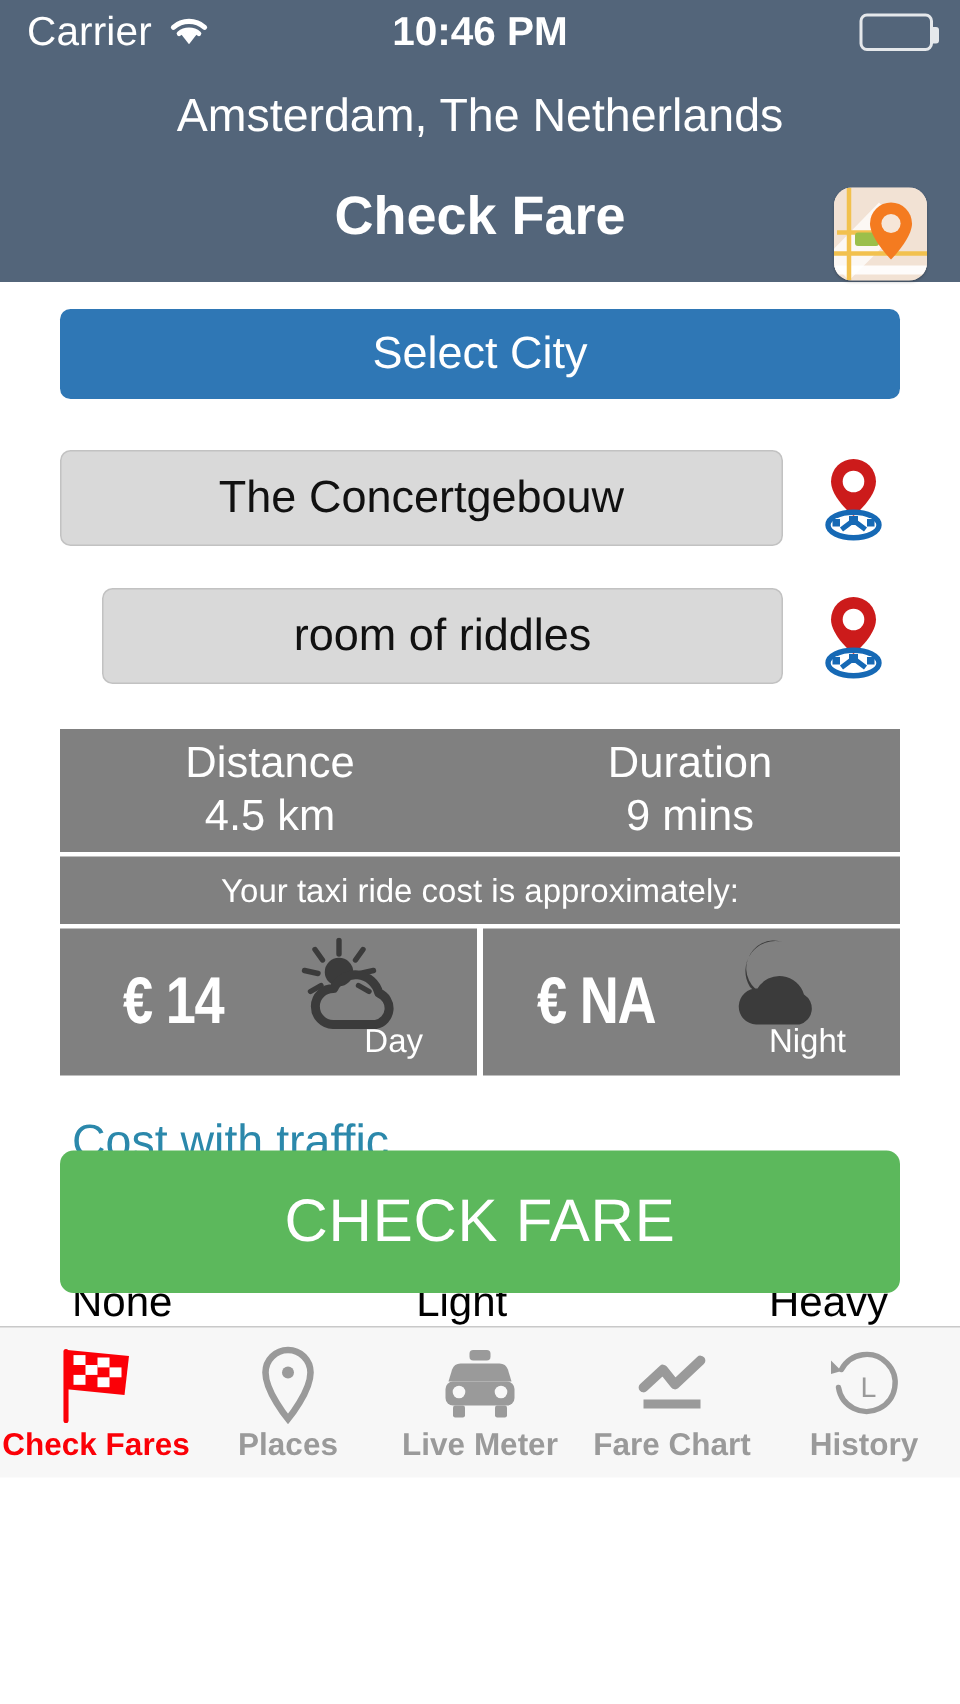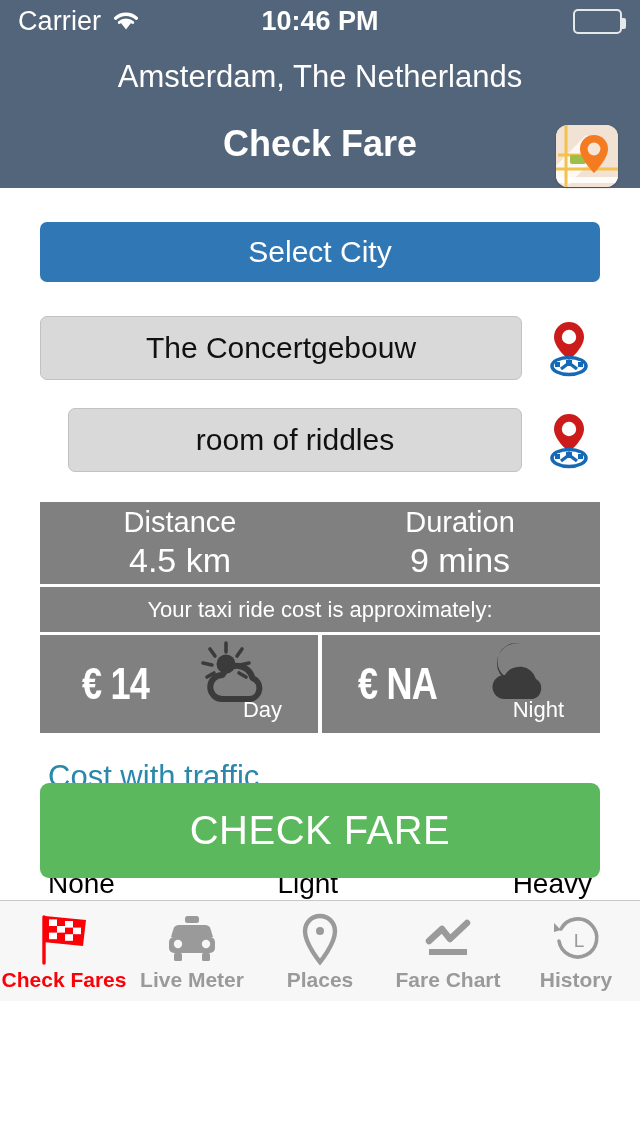--- a/index.html
+++ b/index.html
@@ -79,21 +79,21 @@
     border-radius:12px;
     overflow:hidden;
     background:#efe3d8;
     box-shadow:0 1px 2px rgba(0,0,0,.25);
   }
 
   
   .content{ flex:1 1 auto; position:relative; padding:0 40px; }
 
   .select-city{
-    margin-top:34px;
+    margin-top:18px;
     height:60px;
     background:#2f77b5;
     border-radius:7px;
     color:#ffffff;
     font-size:30px;
     display:flex; align-items:center; justify-content:center;
     cursor:pointer;
     border:none;
     width:100%;
     font-family:"Liberation Sans", sans-serif;
@@ -134,21 +134,21 @@
     height:82px;
     display:flex;
   }
   .dd-col{
     flex:1 1 50%;
     display:flex; flex-direction:column;
     align-items:center; justify-content:center;
     gap:2px;
   }
   .dd-label{ font-size:29px; line-height:1.15; }
-  .dd-value{ font-size:34px; line-height:1.15; }
+  .dd-value{ font-size:29px; line-height:1.15; }
 
   .panel-approx{
     margin-top:3px;
     height:45px;
     display:flex; align-items:center; justify-content:center;
     font-size:22px;
   }
 
   .panel-fares{
     margin-top:3px;
@@ -420,45 +420,45 @@
             <rect x="13" y="19.6" width="8" height="6.6"></rect>
             <rect x="29" y="21.2" width="8" height="6.6"></rect>
           </g>
         </svg>
       </span>
       <span class="tab-label">Check Fares</span>
     </div>
 
     <div class="tab">
       <span class="tab-ico">
+        <svg width="46" height="54" viewBox="0 0 46 54">
+          <path d="M23 4 a15 15 0 0 1 15 15 c0 13-15 31-15 31 S8 32 8 19 A15 15 0 0 1 23 4 Z" fill="none" stroke="#9a9a9a" stroke-width="4.4"></path>
+          <circle cx="23" cy="19" r="4" fill="#9a9a9a"></circle>
+        </svg>
+      </span>
+      <span class="tab-label">Places</span>
+    </div>
+
+    <div class="tab">
+      <span class="tab-ico">
         <svg width="58" height="52" viewBox="0 0 58 52">
           <rect x="22" y="3" width="14" height="7" rx="2.5" fill="#9a9a9a"></rect>
           <path d="M16 12 h26 a6 6 0 0 1 5.6 4 L50 24 H8 l2.4-8 A6 6 0 0 1 16 12 Z" fill="#9a9a9a"></path>
           <rect x="6" y="24" width="46" height="16" rx="5" fill="#9a9a9a"></rect>
           <circle cx="15" cy="31" r="4.2" fill="#f7f7f7"></circle>
           <circle cx="43" cy="31" r="4.2" fill="#f7f7f7"></circle>
           <rect x="11" y="40" width="8" height="8" rx="1.5" fill="#9a9a9a"></rect>
           <rect x="39" y="40" width="8" height="8" rx="1.5" fill="#9a9a9a"></rect>
         </svg>
       </span>
       <span class="tab-label">Live Meter</span>
     </div>
 
     <div class="tab">
       <span class="tab-ico">
-        <svg width="46" height="54" viewBox="0 0 46 54">
-          <path d="M23 4 a15 15 0 0 1 15 15 c0 13-15 31-15 31 S8 32 8 19 A15 15 0 0 1 23 4 Z" fill="none" stroke="#9a9a9a" stroke-width="4.4"></path>
-          <circle cx="23" cy="19" r="4" fill="#9a9a9a"></circle>
-        </svg>
-      </span>
-      <span class="tab-label">Places</span>
-    </div>
-
-    <div class="tab">
-      <span class="tab-ico">
         <svg width="56" height="50" viewBox="0 0 56 50">
           <path d="M9 27 L22 15 L30 25 L47 9" fill="none" stroke="#9a9a9a" stroke-width="6.5" stroke-linecap="round" stroke-linejoin="round"></path>
           <path d="M9 38 L47 38" stroke="#9a9a9a" stroke-width="6" stroke-linecap="butt"></path>
         </svg>
       </span>
       <span class="tab-label">Fare Chart</span>
     </div>
 
     <div class="tab">
       <span class="tab-ico">

